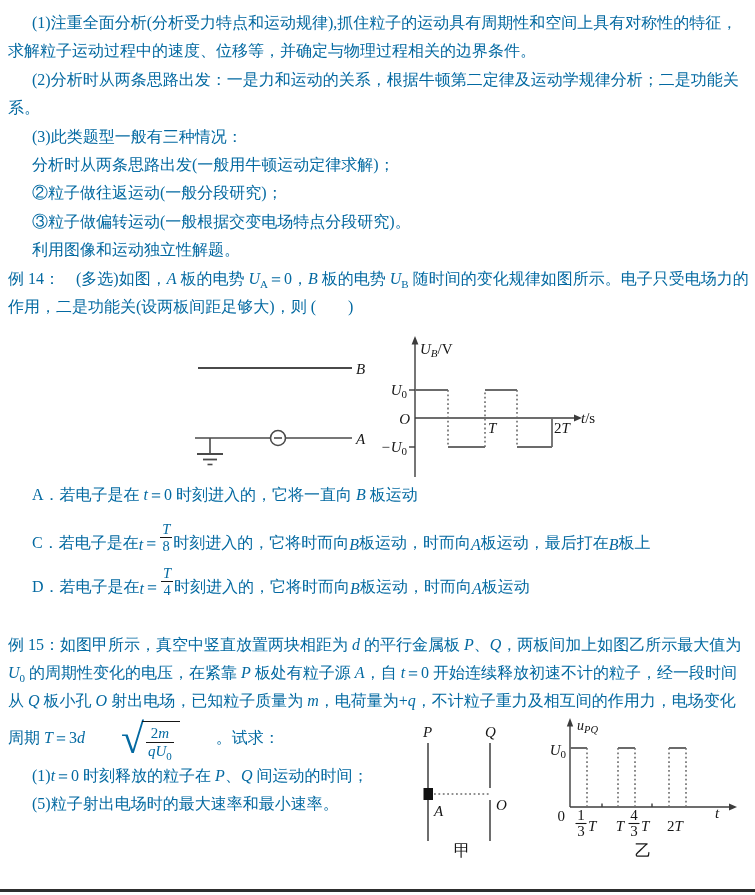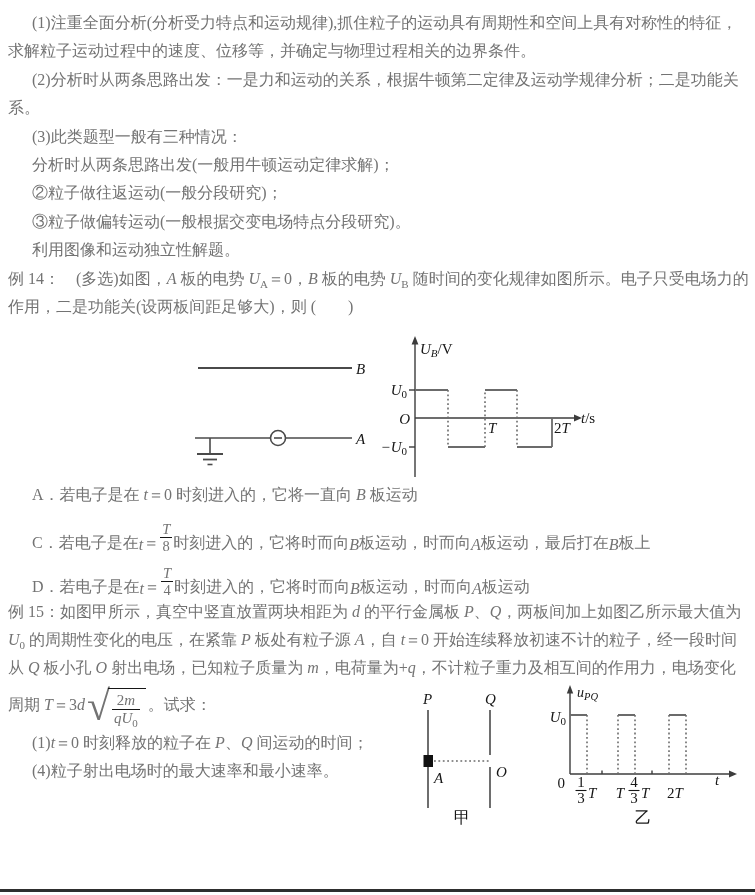--- a/index.html
+++ b/index.html
@@ -1,36 +1,36 @@
 <!DOCTYPE html>
 <html><head>
 <meta charset="utf-8">
 <style>
   html,body{margin:0;padding:0;background:#ffffff;}
   .page{
     position:relative;width:755px;height:895px;background:#ffffff;overflow:hidden;
-    font-family:"Liberation Serif","DejaVu Serif",serif;color:#737373;font-size:16px;
+    font-family:"Liberation Serif","DejaVu Serif",serif;color:#0369a1;font-size:16px;
   }
   .content{padding:9px 6px 0 8px;}
   .line{height:28.4px;line-height:28.4px;white-space:nowrap;}
   .indent{padding-left:24px;}
   .tall{height:44px;display:flex;align-items:flex-end;white-space:nowrap;padding-left:24px;}
   i{font-style:italic;}
   sub{font-size:11px;vertical-align:-4px;line-height:0;}
   .frac{display:inline-flex;flex-direction:column;text-align:center;vertical-align:-11px;line-height:1;font-size:14.5px;margin:0 1px;}
   .frac .fn{display:block;padding:0 2px 1px;}
   .frac .fd{display:block;border-top:1.3px solid #161616;padding:1px 2px 0;}
-  .formula-row{height:46px;display:flex;align-items:center;white-space:nowrap;}
+  .formula-row{height:46px;display:flex;align-items:center;white-space:nowrap;gap:34px;}
   .sqrt{display:inline-flex;align-items:flex-start;margin:0 2px;}
   .radical{font-size:42px;line-height:40px;font-style:normal;letter-spacing:-2px;}
   .radicand{border-top:1.6px solid #161616;margin-top:2px;padding:2px 5px 0 3px;display:inline-block;}
   .radicand .frac{vertical-align:0;font-size:15px;}
   .fig14{position:relative;height:160px;}
   .fig14 svg{position:absolute;left:172px;top:14px;}
-  .ex15{position:relative;}
+  .ex15{margin-top:33px;position:relative;}
   .figjia{position:absolute;left:402px;top:86px;}
   .figyi{position:absolute;left:537px;top:86px;}
   .bottom-rule{position:absolute;left:0;right:0;top:889px;height:2.6px;background:#2e2e2e;}
   
   svg text{font-size:15px;fill:#161616;font-family:"Liberation Serif","DejaVu Serif",serif;}
   svg .it{font-style:italic;}
   svg .cjk{font-size:16.5px;}
   svg .sb{font-size:11px;}
   .ax{stroke:#3c3c3c;stroke-width:1.4;fill:none;}
   .axn{fill:#3c3c3c;stroke:none;}
@@ -117,21 +117,21 @@
             <span class="radical">√</span>
             <span class="radicand"><span class="frac">
                 <span class="fn">2<i>m</i></span>
                 <span class="fd"><i>qU</i><sub>0</sub></span>
               </span></span>
           </span>
           <span>。试求：</span>
       </div>
 
       <div class="line indent">(1)<i>t</i>＝0 时刻释放的粒子在 <i>P</i>、<i>Q</i> 间运动的时间；</div>
-      <div class="line indent">(4)粒子射出电场时的最大速率和最小速率。</div>
+      <div class="line indent">(5)粒子射出电场时的最大速率和最小速率。</div>
 
       <svg class="figjia" width="112" height="150" viewBox="0 0 112 150">
         <text class="it" x="13" y="20">P</text>
         <line class="pln" x1="18" y1="26" x2="18" y2="124"></line>
         <text class="it" x="75" y="20">Q</text>
         <line class="pln" x1="80" y1="26" x2="80" y2="71"></line>
         <line class="pln" x1="80" y1="83" x2="80" y2="124"></line>
         <rect x="13.5" y="71" width="9.5" height="12" fill="#111111"></rect>
         <text class="it" x="24" y="99">A</text>
         <line class="dt" x1="24" y1="77" x2="79" y2="77"></line>

